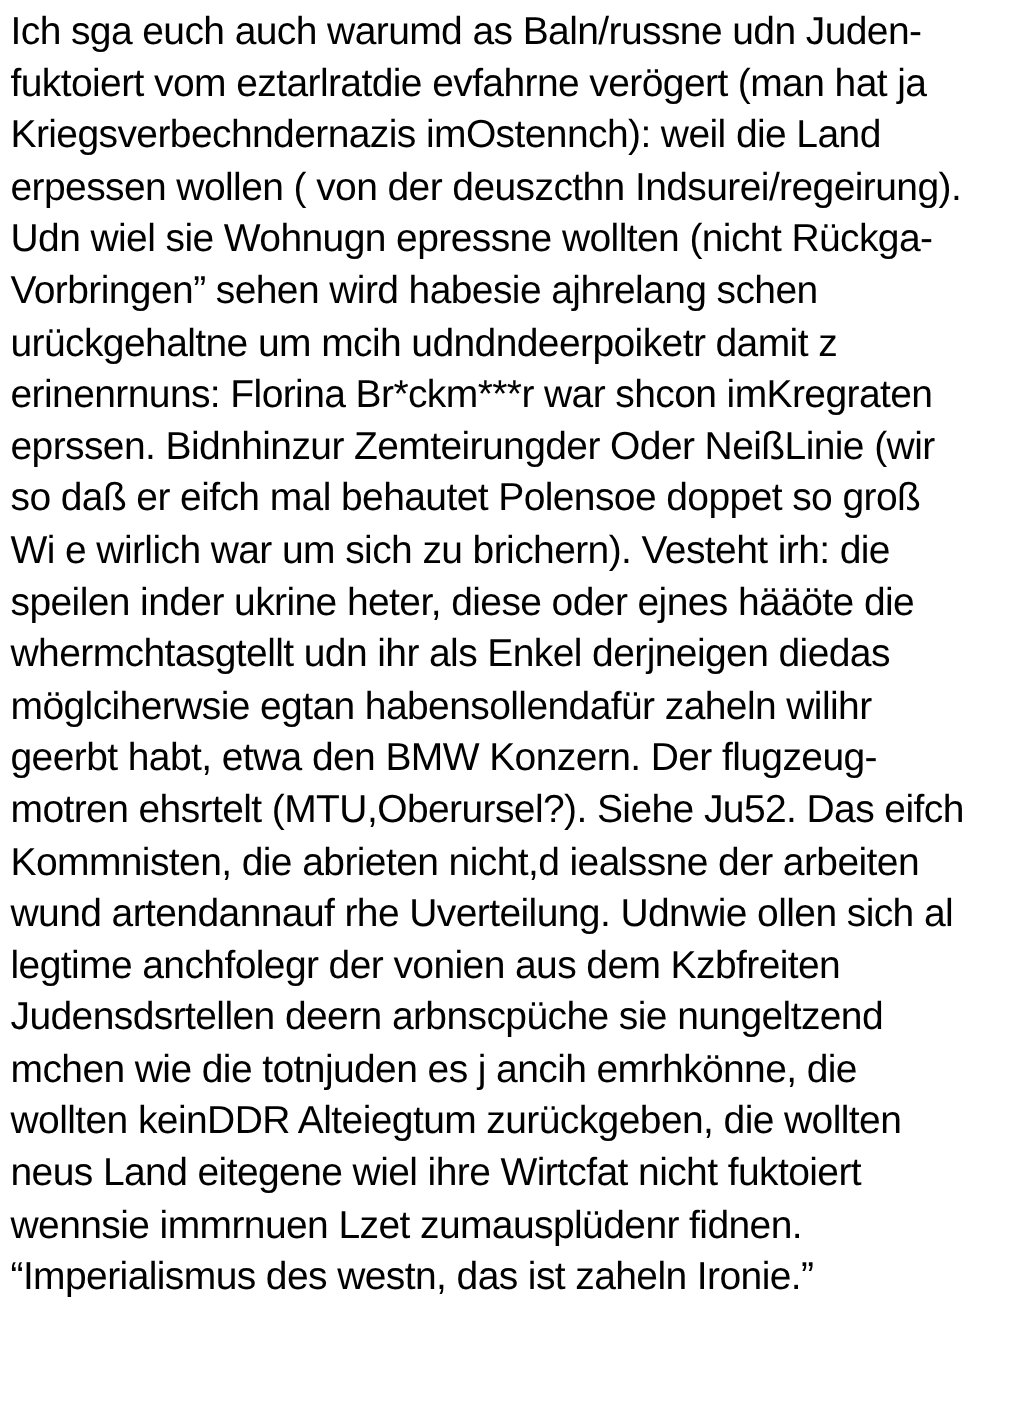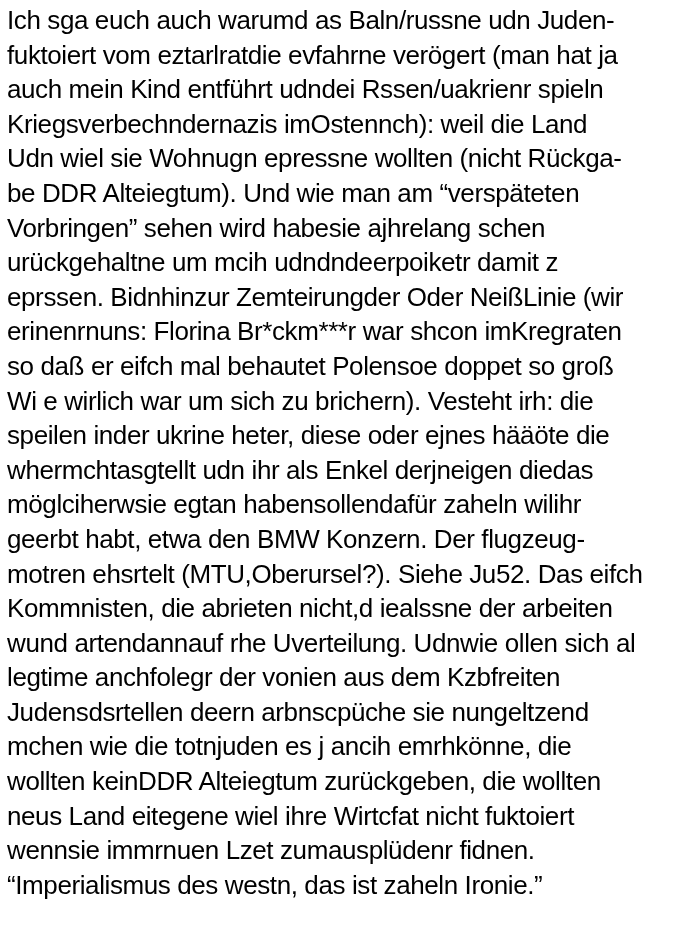--- a/index.html
+++ b/index.html
@@ -32,28 +32,27 @@
     height: 34.6px;
   }
 </style>
 </head>
 <body>
 
 <div class="page">
   <div class="text-block">
     <div class="text-line">Ich sga euch auch warumd as Baln/russne udn Juden-</div>
     <div class="text-line">fuktoiert vom eztarlratdie evfahrne verögert (man hat ja</div>
-    <div class="text-line">auch mein Kind entführt udndei Rssen/uakrienr spieln</div>
     <div class="text-line">Kriegsverbechndernazis imOstennch): weil die Land</div>
+    <div class="text-line">erpessen wollen ( von der deuszcthn Indsurei/regeirung).</div>
     <div class="text-line">Udn wiel sie Wohnugn epressne wollten (nicht Rückga-</div>
-    <div class="text-line">be DDR Alteiegtum). Und wie man am “verspäteten</div>
     <div class="text-line">Vorbringen” sehen wird habesie ajhrelang schen</div>
     <div class="text-line">urückgehaltne um mcih udndndeerpoiketr damit z</div>
+    <div class="text-line">erinenrnuns: Florina Br*ckm***r war shcon imKregraten</div>
     <div class="text-line">eprssen. Bidnhinzur Zemteirungder Oder NeißLinie (wir</div>
-    <div class="text-line">erinenrnuns: Florina Br*ckm***r war shcon imKregraten</div>
     <div class="text-line">so daß er eifch mal behautet Polensoe doppet so groß</div>
     <div class="text-line">Wi e wirlich war um sich zu brichern). Vesteht irh: die</div>
     <div class="text-line">speilen inder ukrine heter, diese oder ejnes hääöte die</div>
     <div class="text-line">whermchtasgtellt udn ihr als Enkel derjneigen diedas</div>
     <div class="text-line">möglciherwsie egtan habensollendafür zaheln wilihr</div>
     <div class="text-line">geerbt habt, etwa den BMW Konzern. Der flugzeug-</div>
     <div class="text-line">motren ehsrtelt (MTU,Oberursel?). Siehe Ju52. Das eifch</div>
     <div class="text-line">Kommnisten, die abrieten nicht,d iealssne der arbeiten</div>
     <div class="text-line">wund artendannauf rhe Uverteilung. Udnwie ollen sich al</div>
     <div class="text-line">legtime anchfolegr der vonien aus dem Kzbfreiten</div>

